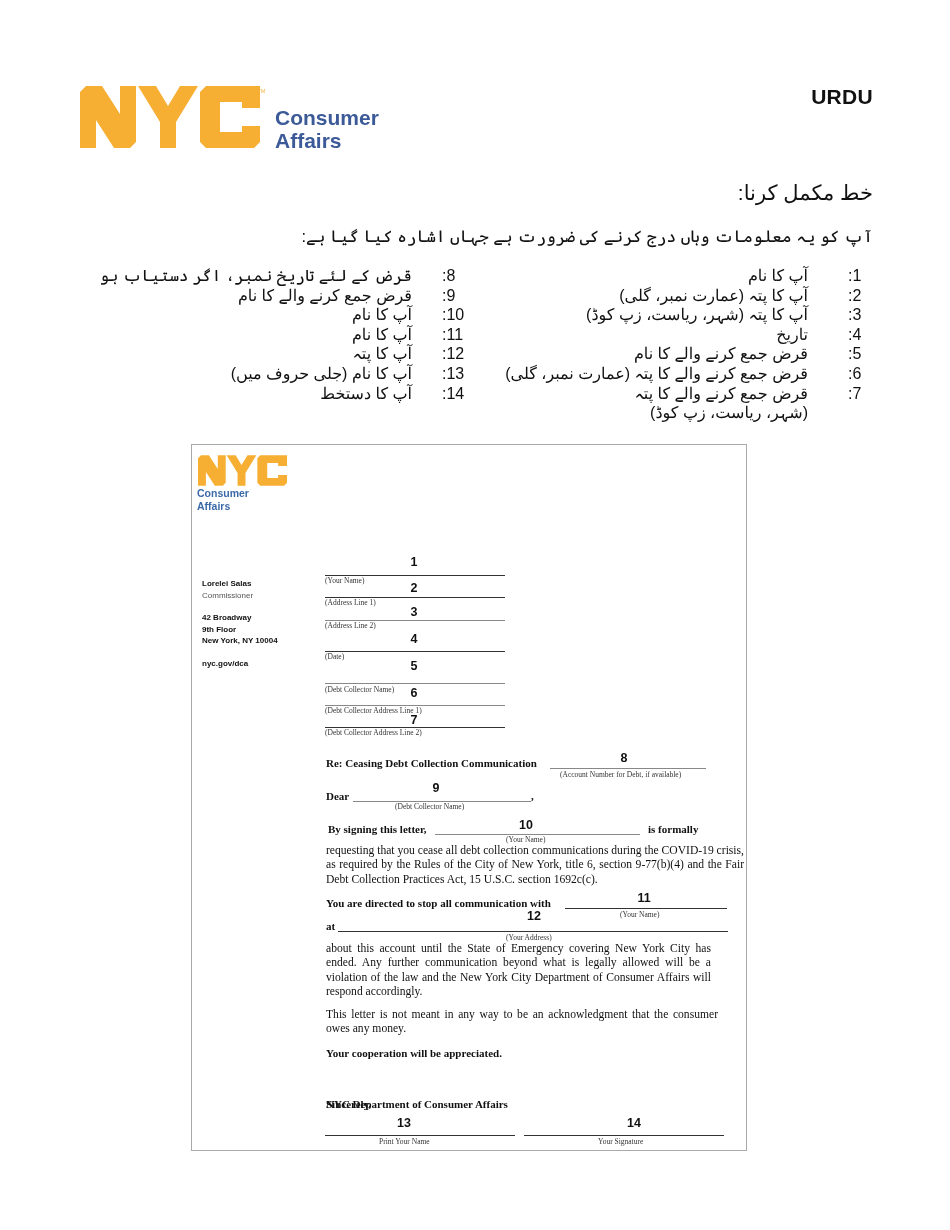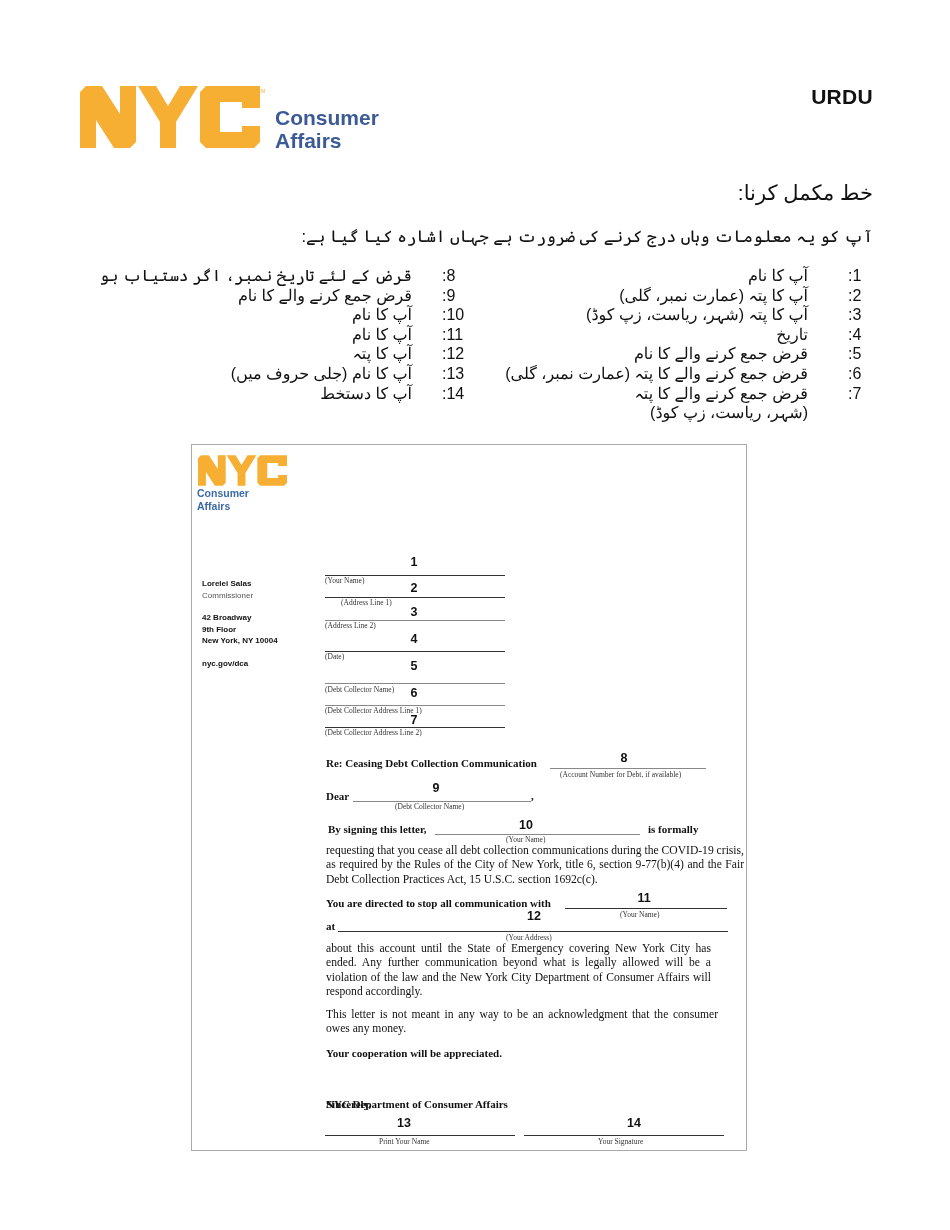--- a/index.html
+++ b/index.html
@@ -154,21 +154,21 @@
     <div style="height:11px"></div>
     <div class="b">nyc.gov/dca</div>
   </div>
 
   <div class="fnum" style="left:210px;top:110px;width:24px;">1</div>
   <div class="fline" style="left:133px;top:130px;width:180px;"></div>
   <div class="fcap" style="left:133px;top:131px;">(Your Name)</div>
 
   <div class="fnum" style="left:210px;top:136px;width:24px;">2</div>
   <div class="fline" style="left:133px;top:152px;width:180px;"></div>
-  <div class="fcap" style="left:133px;top:153px;margin-left:16px;">(Address Line 1)</div>
+  <div class="fcap" style="left:133px;top:153px;">(Address Line 1)</div>
 
   <div class="fnum" style="left:210px;top:160px;width:24px;">3</div>
   <div class="fline light" style="left:133px;top:175px;width:180px;"></div>
   <div class="fcap" style="left:133px;top:176px;">(Address Line 2)</div>
 
   <div class="fnum" style="left:210px;top:187px;width:24px;">4</div>
   <div class="fline" style="left:133px;top:206px;width:180px;"></div>
   <div class="fcap" style="left:133px;top:207px;">(Date)</div>
 
   <div class="fnum" style="left:210px;top:214px;width:24px;">5</div>

